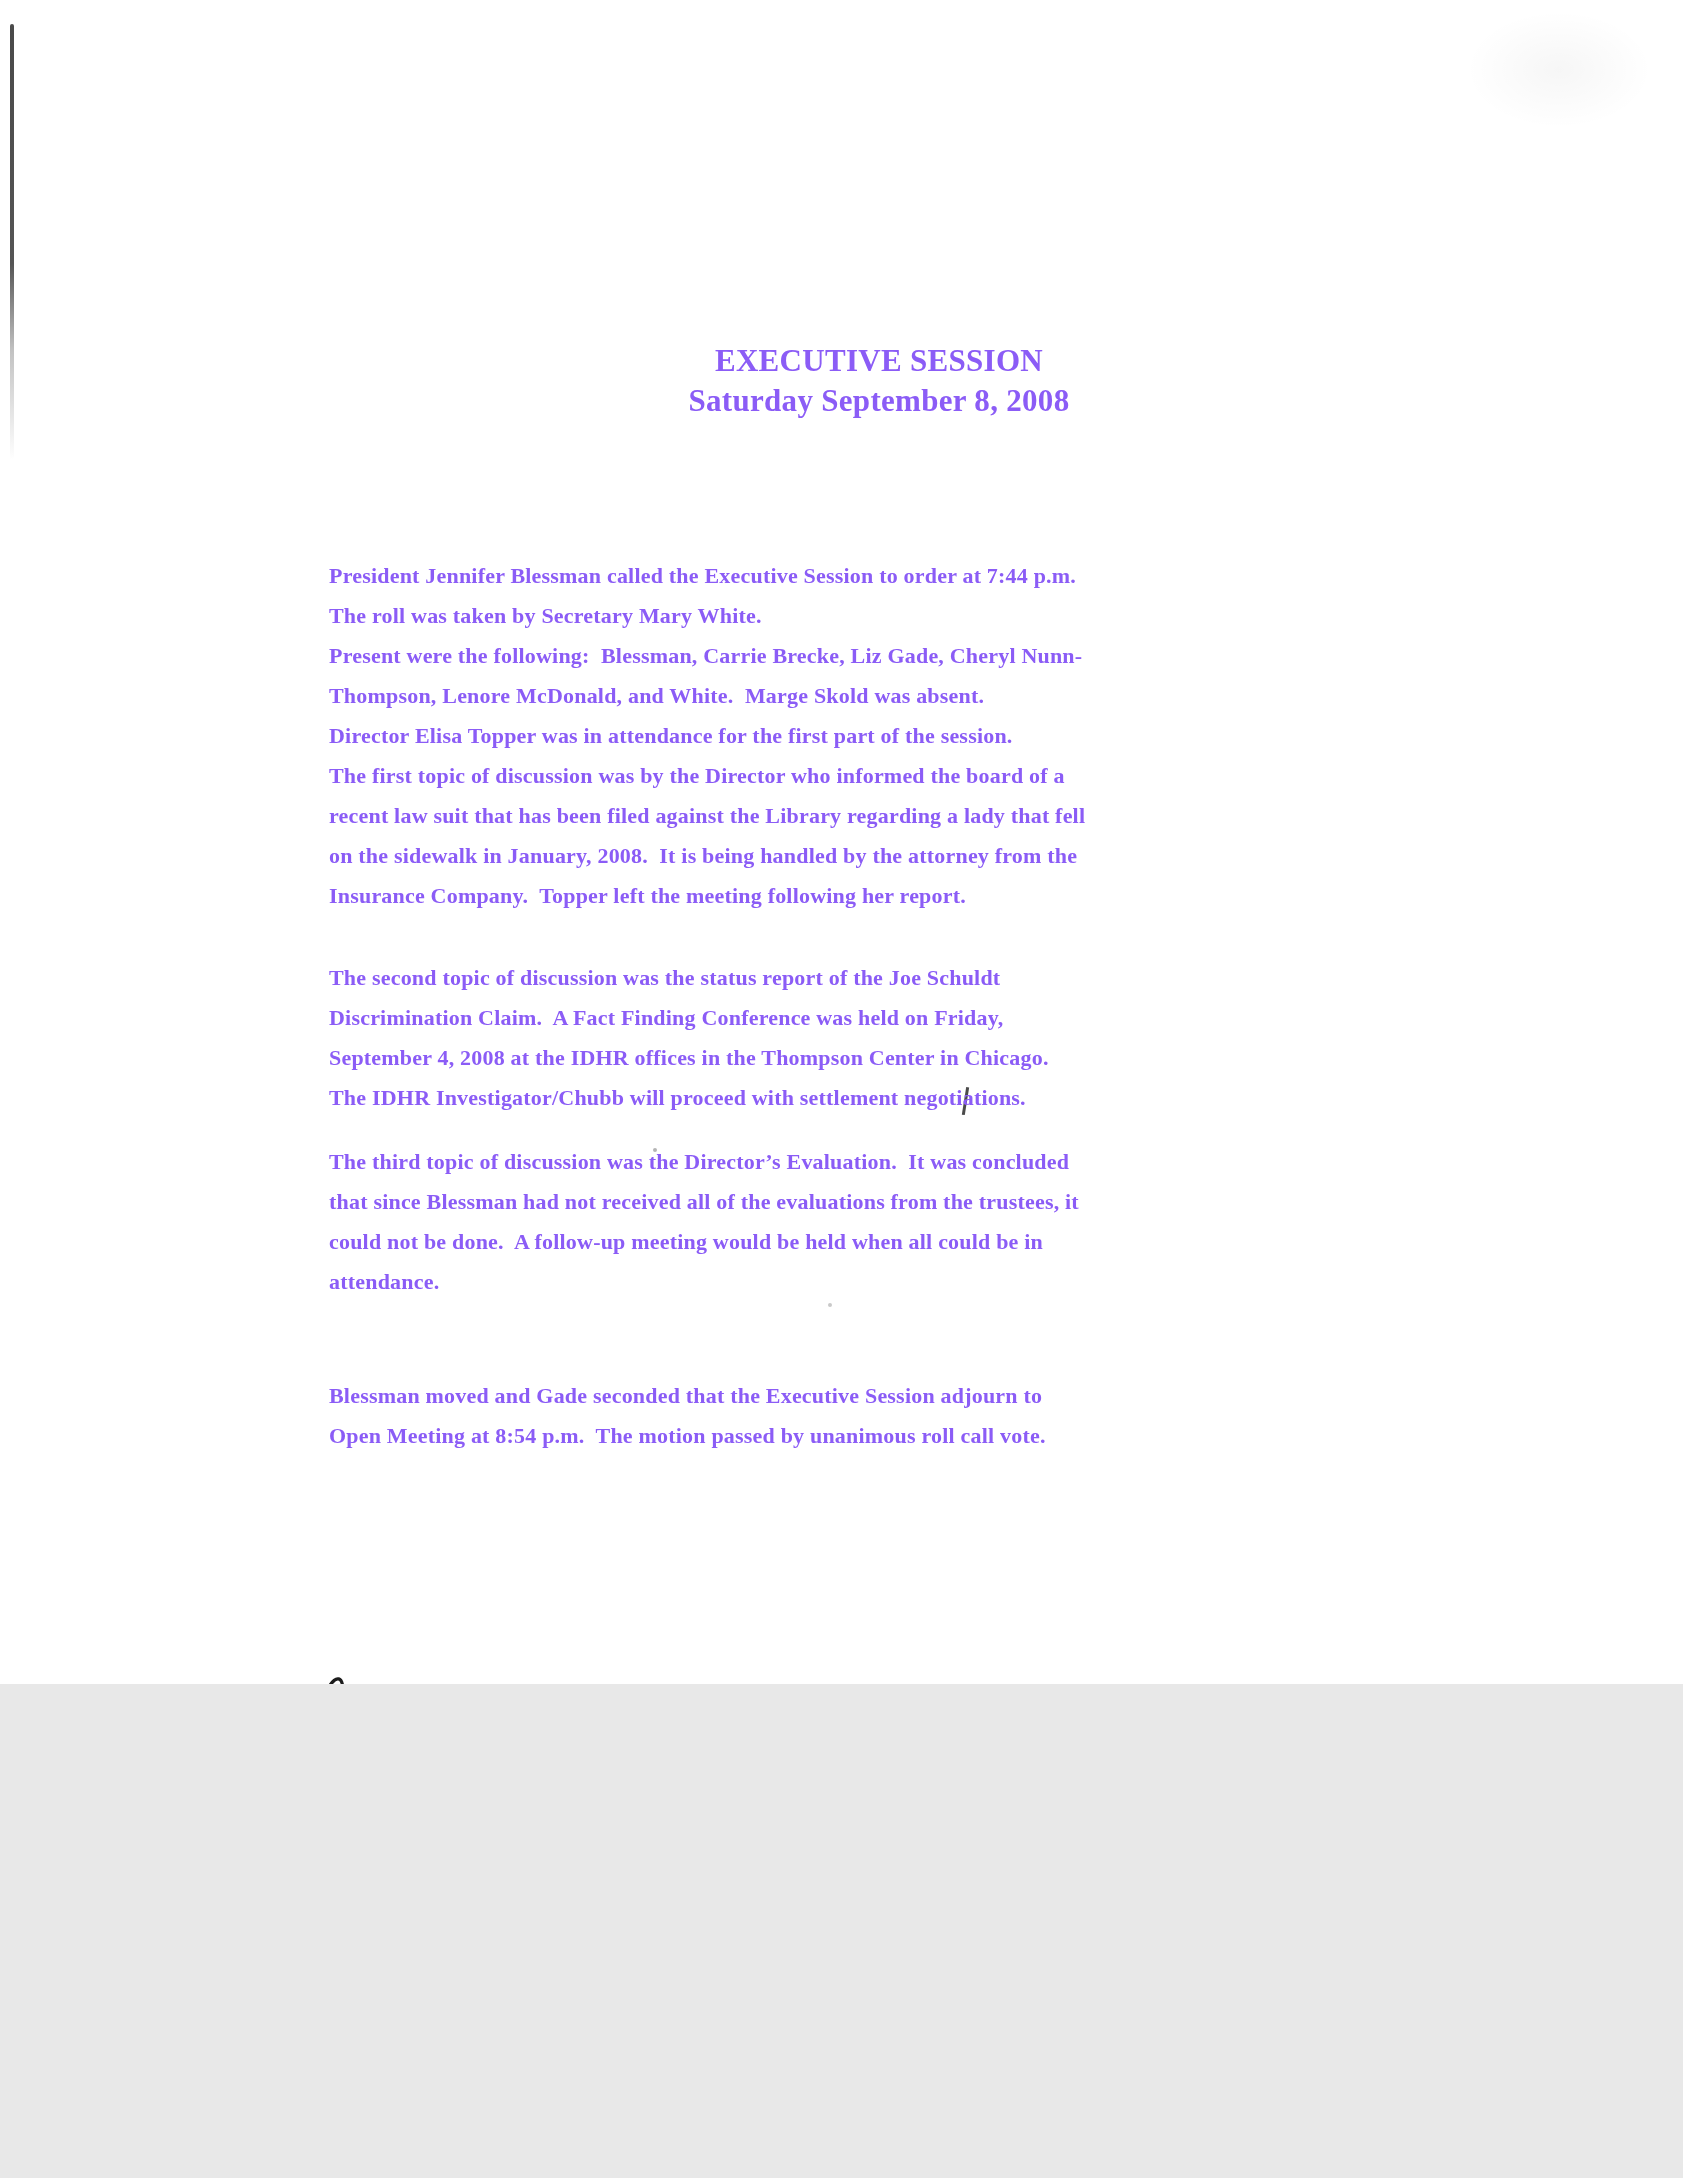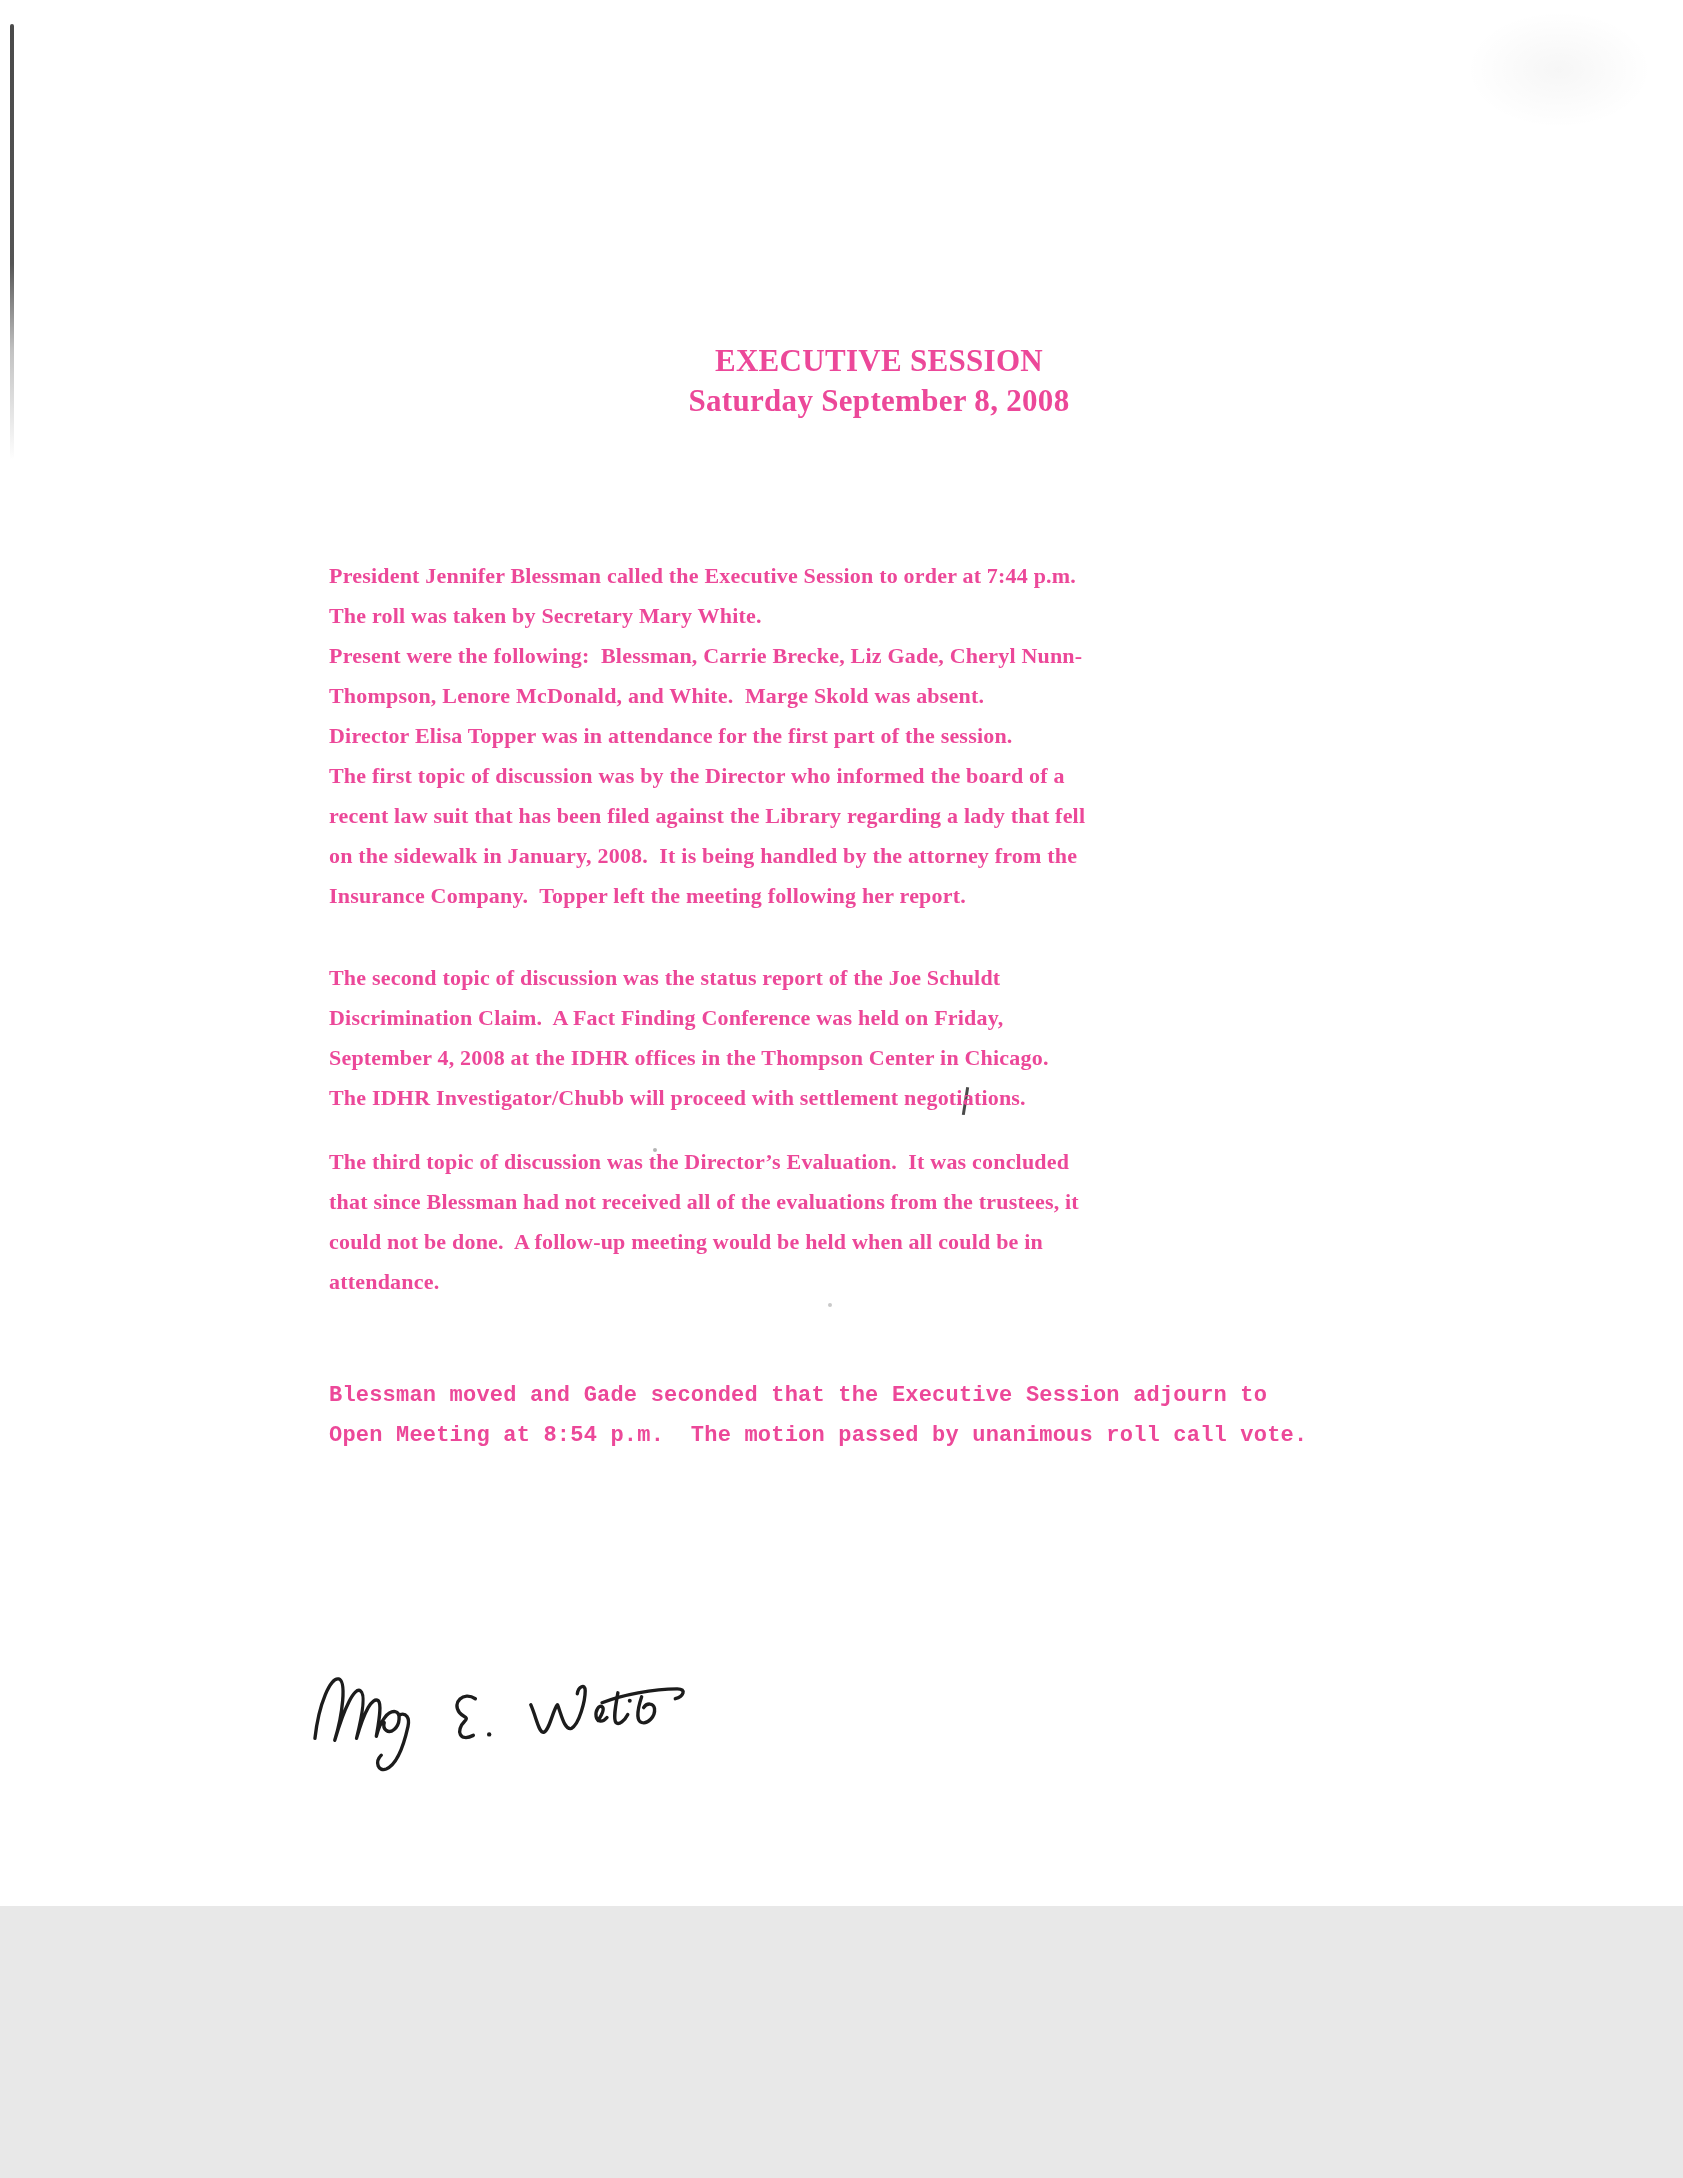--- a/index.html
+++ b/index.html
@@ -3,25 +3,25 @@
 <meta charset="utf-8">
 <style>
   html, body {
     margin: 0;
     padding: 0;
     background: #e8e8e8;
   }
   .page {
     position: relative;
     width: 1683px;
-    height: 1906px;
+    height: 1684px;
     background: #ffffff;
     overflow: hidden;
     font-family: "Liberation Serif", "DejaVu Serif", serif;
-    color: #ec4899;
+    color: #8b5cf6;
   }
   .doc-header {
     position: absolute;
     top: 341px;
     left: 327px;
     width: 1104px;
     text-align: center;
     font-weight: bold;
     font-size: 31px;
     line-height: 40px;
@@ -34,21 +34,21 @@
     font-weight: bold;
     font-size: 22px;
     line-height: 40px;
     white-space: pre-wrap;
     letter-spacing: 0.2px;
   }
   .p1 { top: 556px; }
   .p2 { top: 756px; }
   .p3 { top: 958px; }
   .p4 { top: 1142px; }
-  .p5 { top: 1376px; font-family: Liberation Mono, monospace; }
+  .p5 { top: 1376px; }
   .sig-block {
     position: absolute;
     left: 329px;
     top: 1754px;
     font-weight: bold;
     font-size: 28px;
     line-height: 41px;
   }
   .signature-svg {
     position: absolute;

